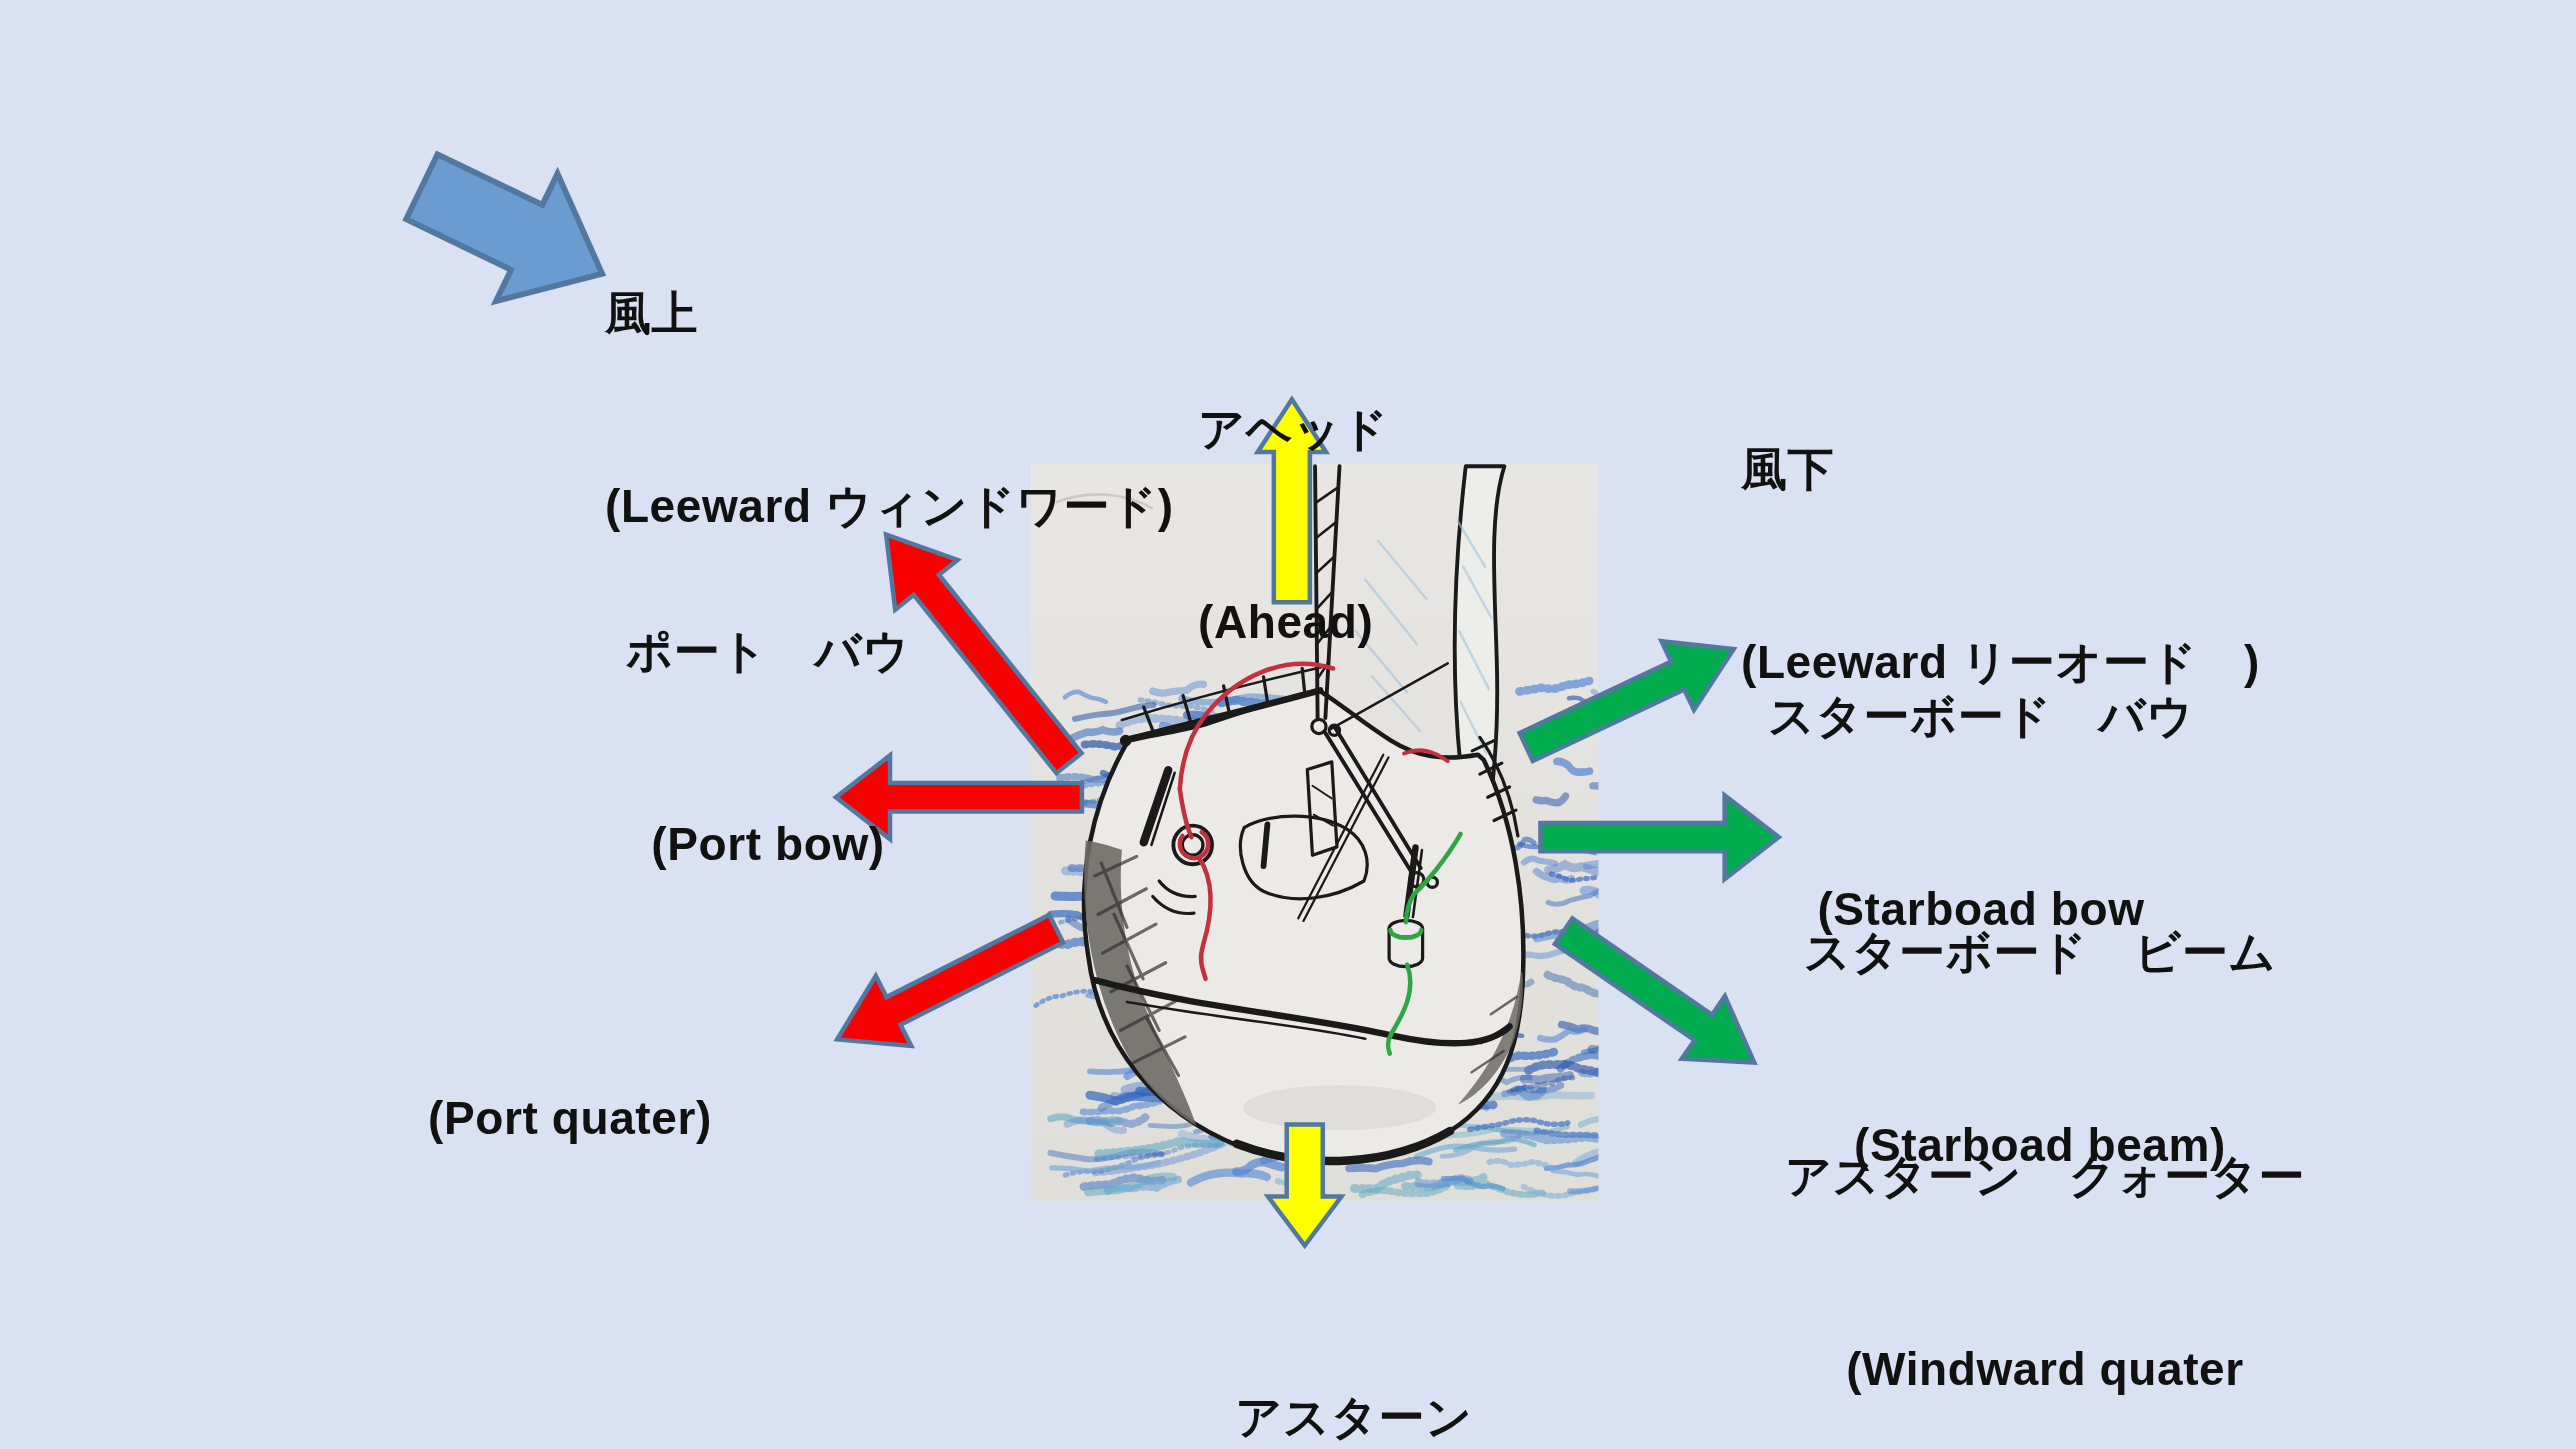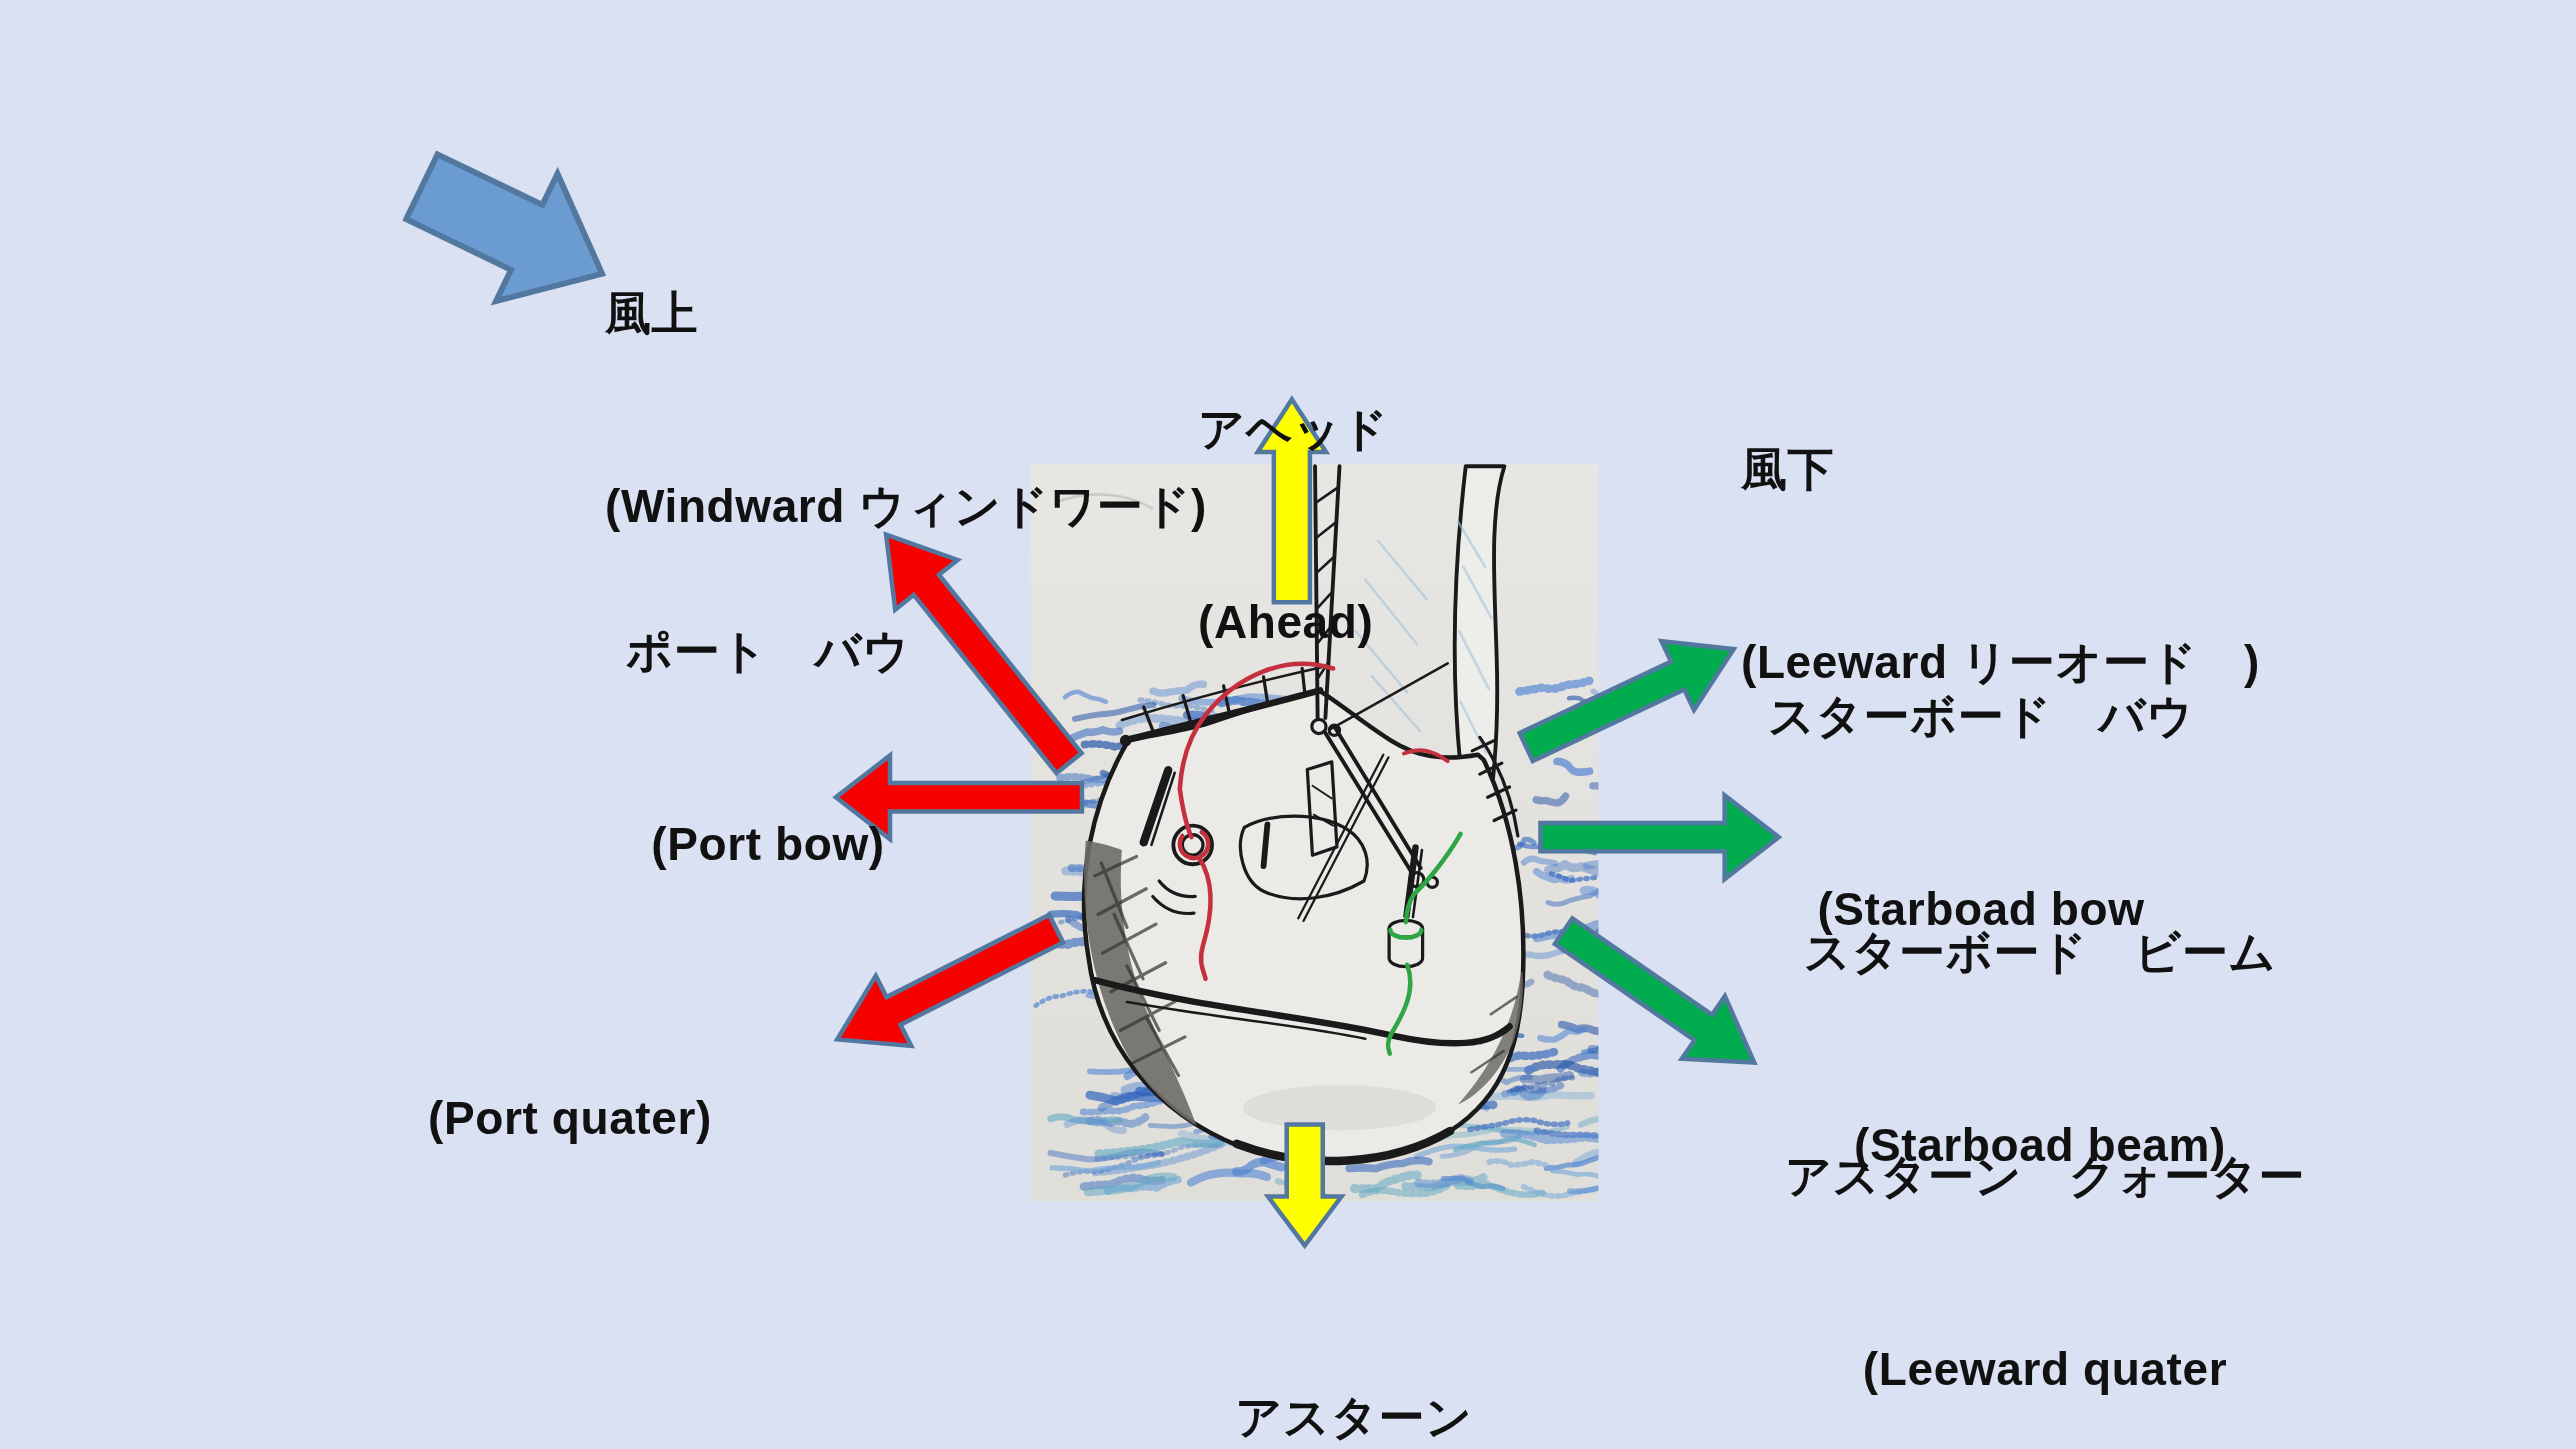--- a/index.html
+++ b/index.html
@@ -337,21 +337,21 @@
         <polygon points="1629.2,1420.6 1376.6,1548.3 1359.9,1515.3 1300.0,1614.0 1415.0,1624.2 1398.3,1591.2 1650.8,1463.4" fill="#F70000" stroke="#53789F" stroke-width="7" stroke-linejoin="miter"></polygon>
         <polygon points="2380.2,1181.7 2615.4,1070.7 2630.4,1102.3 2692.0,1008.0 2580.0,995.6 2594.9,1027.3 2359.8,1138.3" fill="#00AC4E" stroke="#53789F" stroke-width="7" stroke-linejoin="miter"></polygon>
         <polygon points="2392.0,1322.0 2678.0,1322.0 2678.0,1365.0 2762.0,1300.0 2678.0,1235.0 2678.0,1278.0 2392.0,1278.0" fill="#00AC4E" stroke="#53789F" stroke-width="7" stroke-linejoin="miter"></polygon>
         <polygon points="2414.4,1465.8 2631.3,1615.3 2611.5,1644.1 2724.0,1650.0 2678.4,1546.9 2658.6,1575.8 2441.6,1426.2" fill="#00AC4E" stroke="#53789F" stroke-width="7" stroke-linejoin="miter"></polygon>
         <polygon points="1998.0,1746.0 1998.0,1858.0 1969.0,1858.0 2026.0,1934.0 2083.0,1858.0 2054.0,1858.0 2054.0,1746.0" fill="#FFFF00" stroke="#53789F" stroke-width="7" stroke-linejoin="miter"></polygon>
       </g>
   </svg>
 
   <div class="label" style="left:605px;top:152px;">
     <span class="lbl-line">風上</span>
-    <span class="lbl-line">(Windward ウィンドワード)</span>
+    <span class="lbl-line">(Leeward ウィンドワード)</span>
   </div>
 
   <div class="label" style="left:1198px;top:268px;">
     <span class="lbl-line">アヘッド</span>
     <span class="lbl-line">(Ahead)</span>
   </div>
 
   <div class="label" style="left:1705px;top:308px;margin-left:36px;">
     <span class="lbl-line">風下</span>
     <span class="lbl-line">(Leeward リーオード　)</span>
@@ -372,21 +372,21 @@
     <span class="lbl-line">(Starboad bow</span>
   </div>
 
   <div class="label centered" style="left:2040px;top:791px;">
     <span class="lbl-line">スターボード　ビーム</span>
     <span class="lbl-line">(Starboad beam)</span>
   </div>
 
   <div class="label centered" style="left:2045px;top:1015px;">
     <span class="lbl-line">アスターン　クォーター</span>
-    <span class="lbl-line">(Leeward quater</span>
+    <span class="lbl-line">(Windward quater</span>
   </div>
 
   <div class="label centered" style="left:1354px;top:1256px;">
     <span class="lbl-line">アスターン</span>
     
   </div>
 
 </div>
 
 

